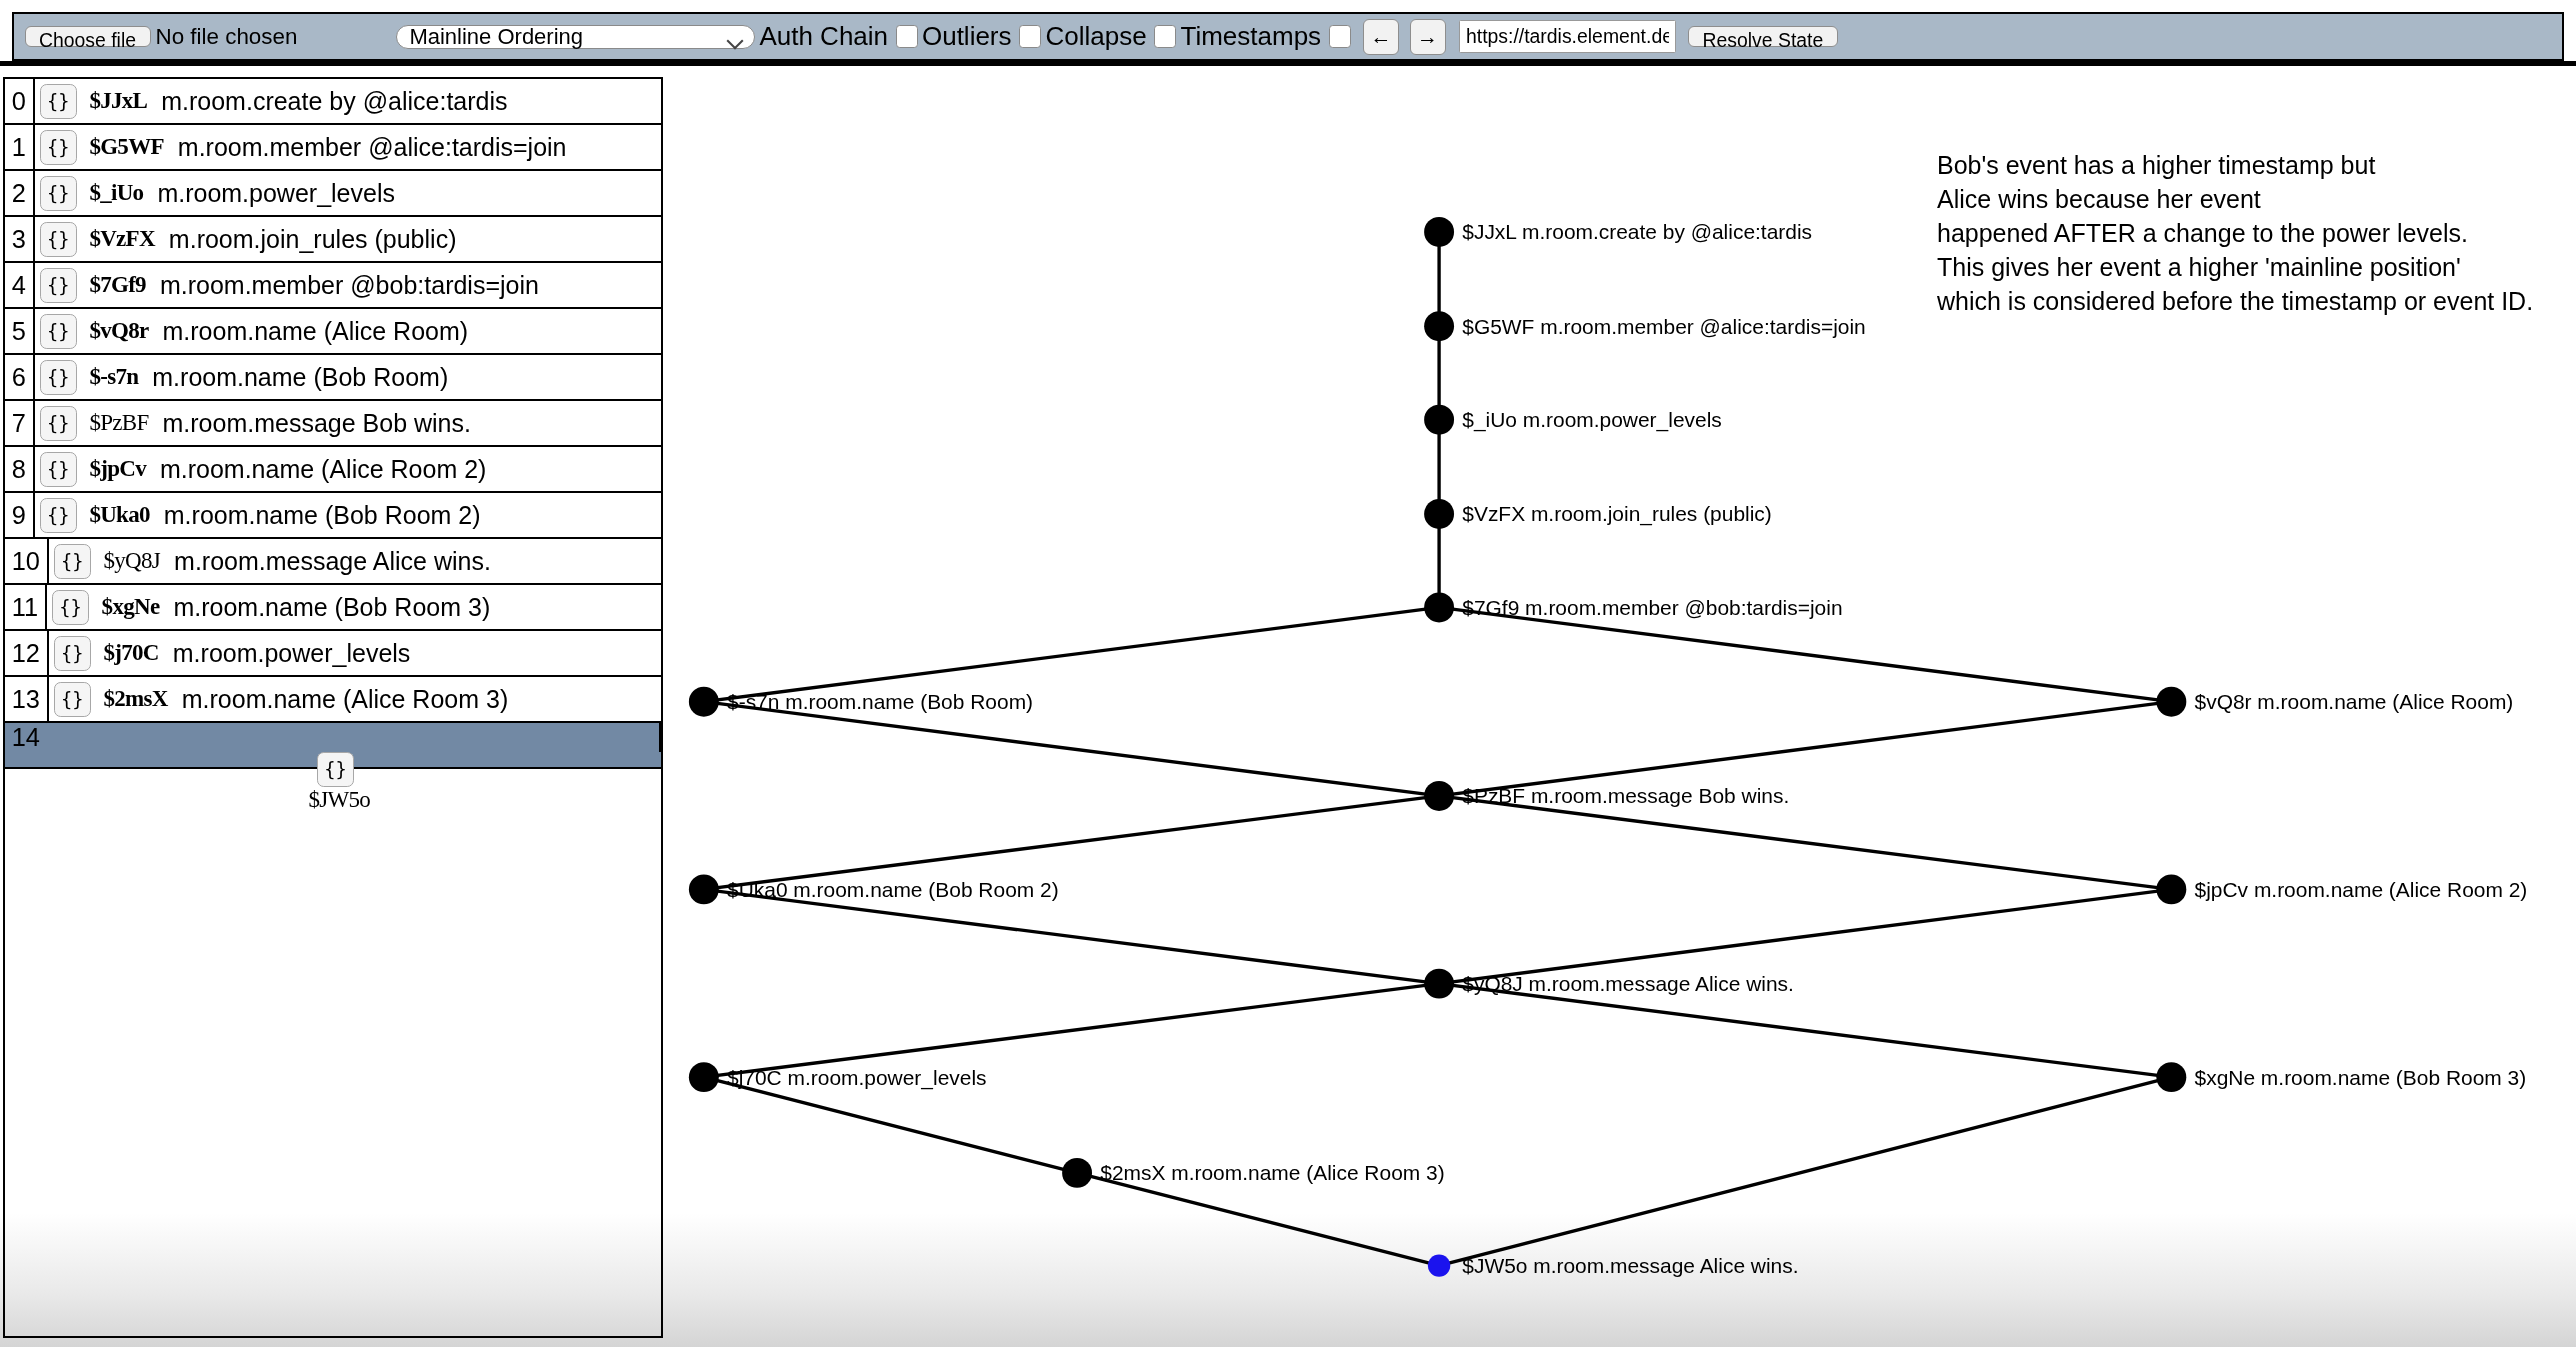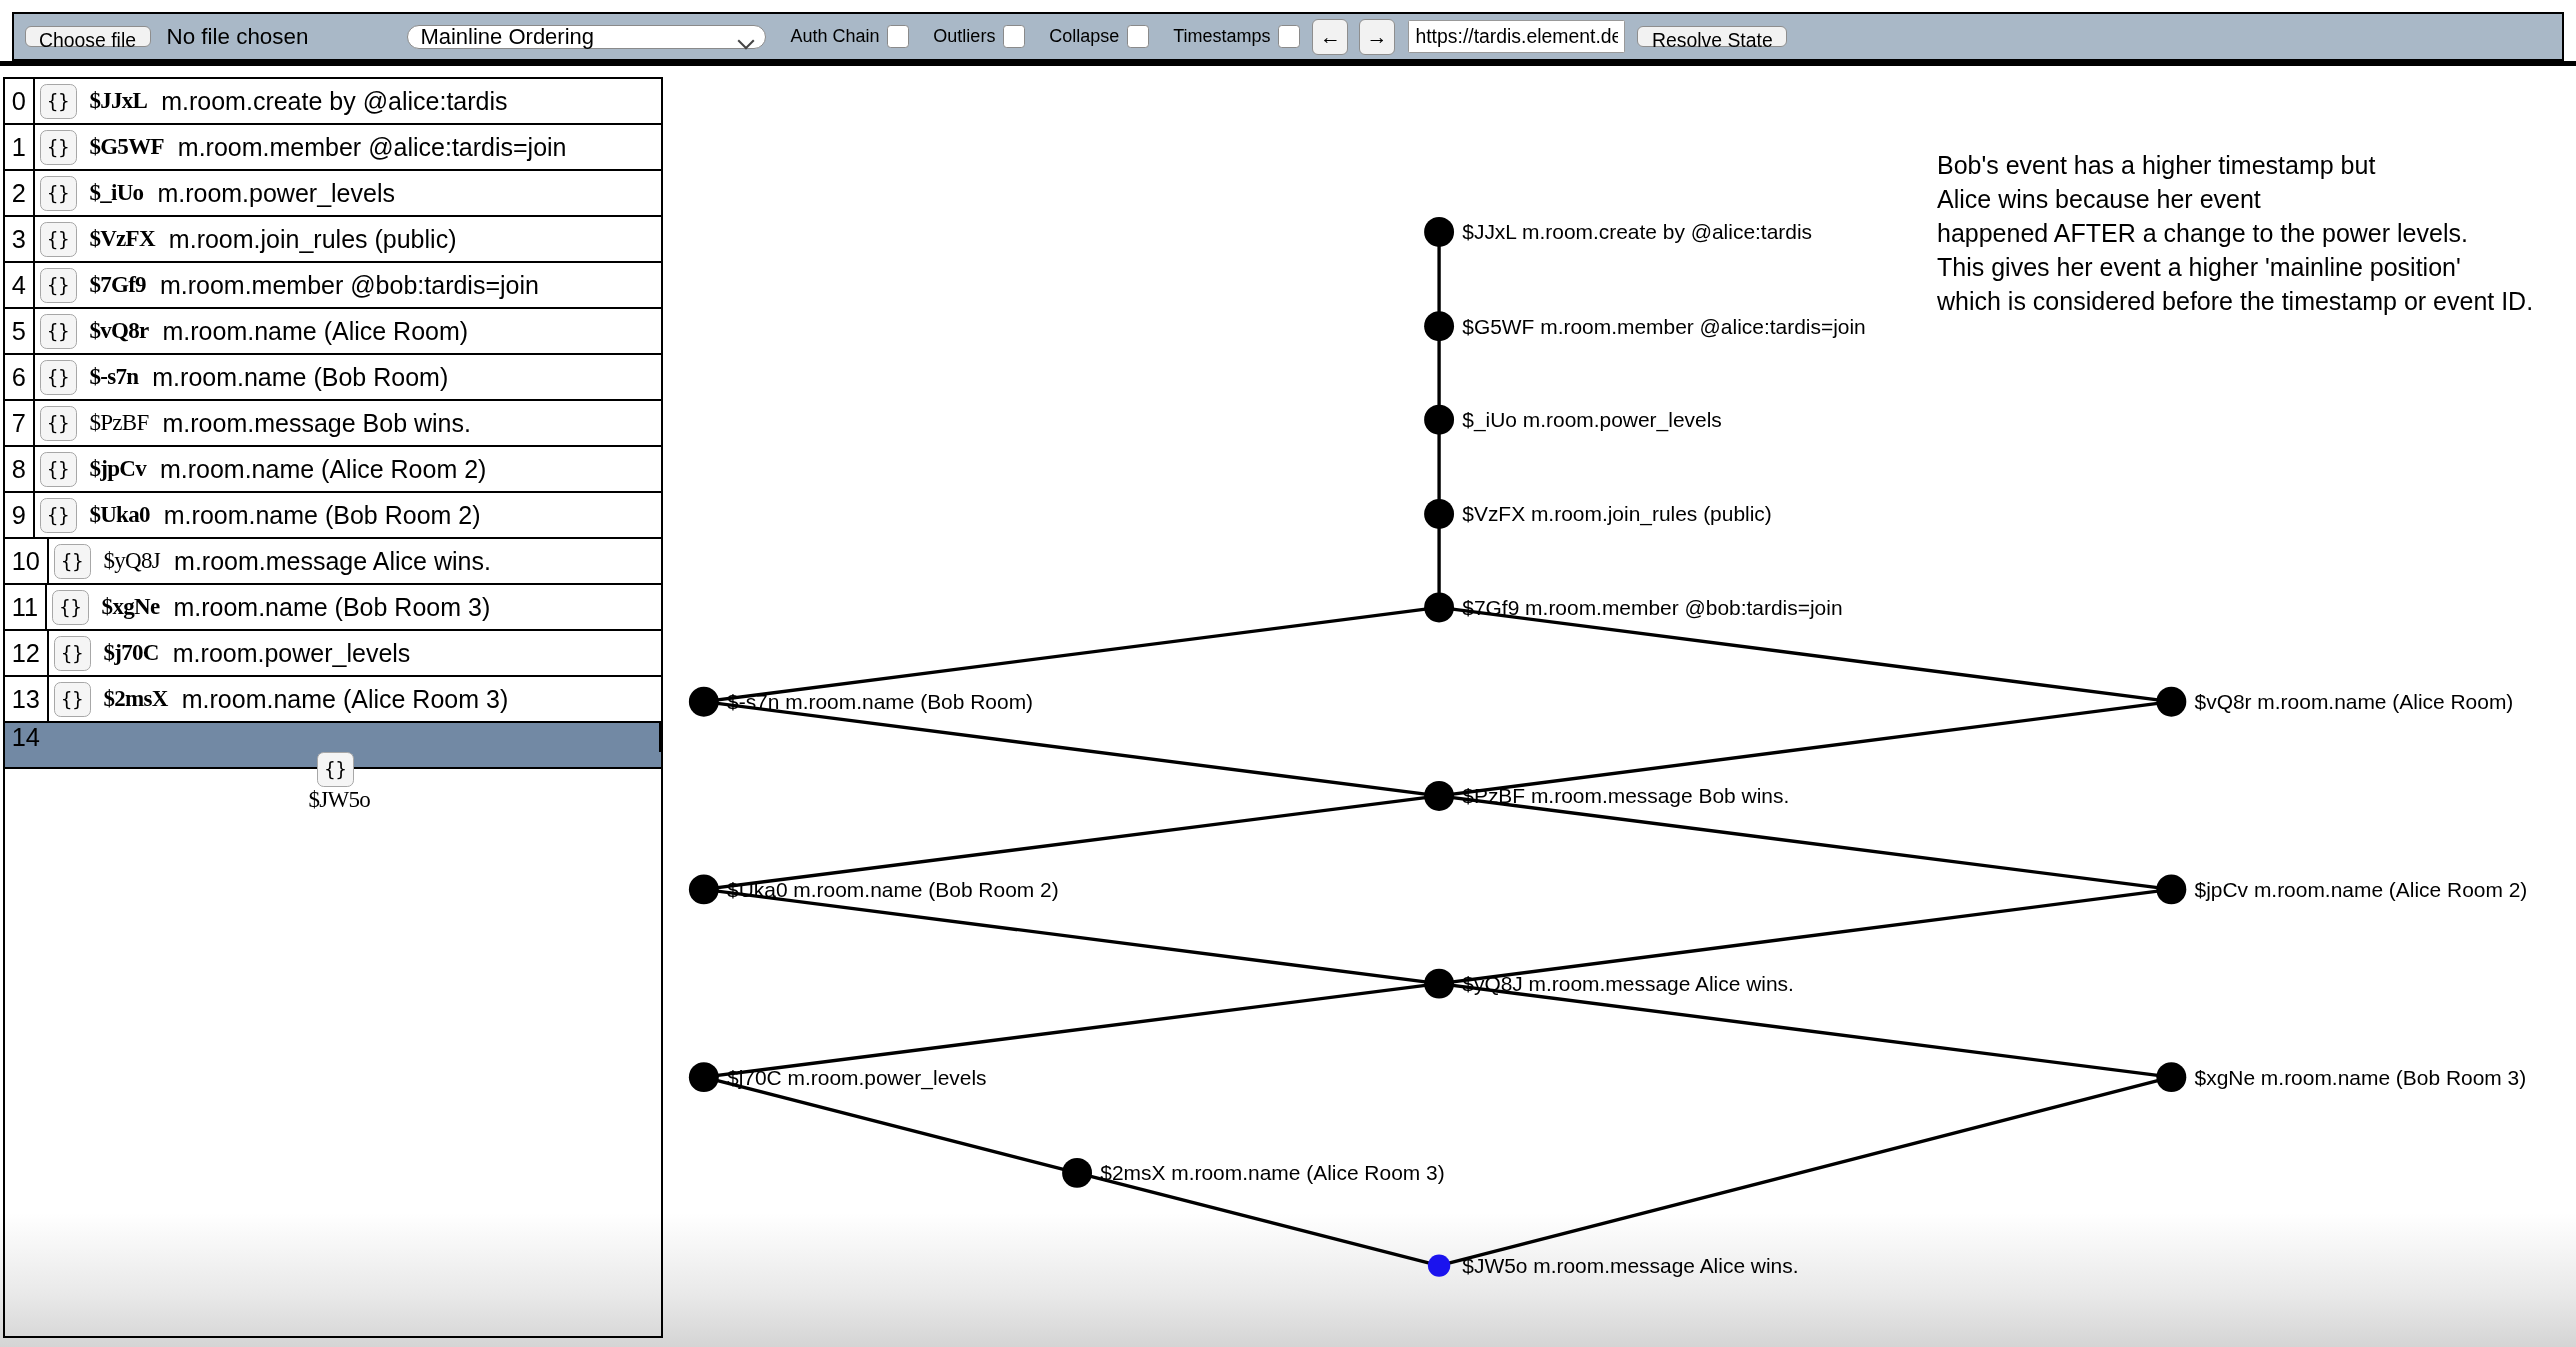--- a/index.html
+++ b/index.html
@@ -25,31 +25,31 @@
     display:flex;align-items:center;padding:0 10.5px;white-space:nowrap;
   }
   .blackline{position:absolute;left:0;right:0;top:61px;height:4.5px;background:#000;}
 
   .btn{
     font-family:"Liberation Sans",sans-serif;font-size:19.4px;color:#000;
     background:var(--widget-bg);border:1.5px solid var(--widget-border);
     border-radius:6px;height:21px;padding:0 13.5px;line-height:27px;
   }
   .btn.sq{width:36px;height:36px;padding:0;font-size:21px;}
-  .filestatus{font-size:22.4px;margin-left:16px;}
+  .filestatus{font-size:22.4px;margin-left:5px;}
   .select{
     margin-left:99px;width:359px;height:24px;background:#fff;
     border:1.5px solid #8a8a8a;border-radius:14px;display:flex;align-items:center;
     padding:0 12px;font-size:22px;position:relative;
   }
   .select .chev{
     position:absolute;right:13.5px;top:9px;width:12px;height:12px;
     border-right:2.2px solid #444;border-bottom:2.2px solid #444;transform:rotate(45deg);
   }
-  .cblabel{font-size:18px;margin-left:24px;}
+  .cblabel{font-size:26px;margin-left:4px;}
   input.cb{
     appearance:none;-webkit-appearance:none;margin:0 0 0 7.5px;
     width:22.4px;height:22.4px;background:#fff;border:1.5px solid #8a8a8a;border-radius:3.7px;
   }
   .url{
     margin-left:13.5px;width:217px;height:33px;border:1.5px solid #999;background:#fff;
     font-family:"Liberation Sans",sans-serif;font-size:19.4px;padding:0 6px;color:#000;border-radius:1.5px;
   }
   .toolbar .btn.resolve{margin-left:12px;}
   .toolbar .btn.nav{margin-left:12px;}

